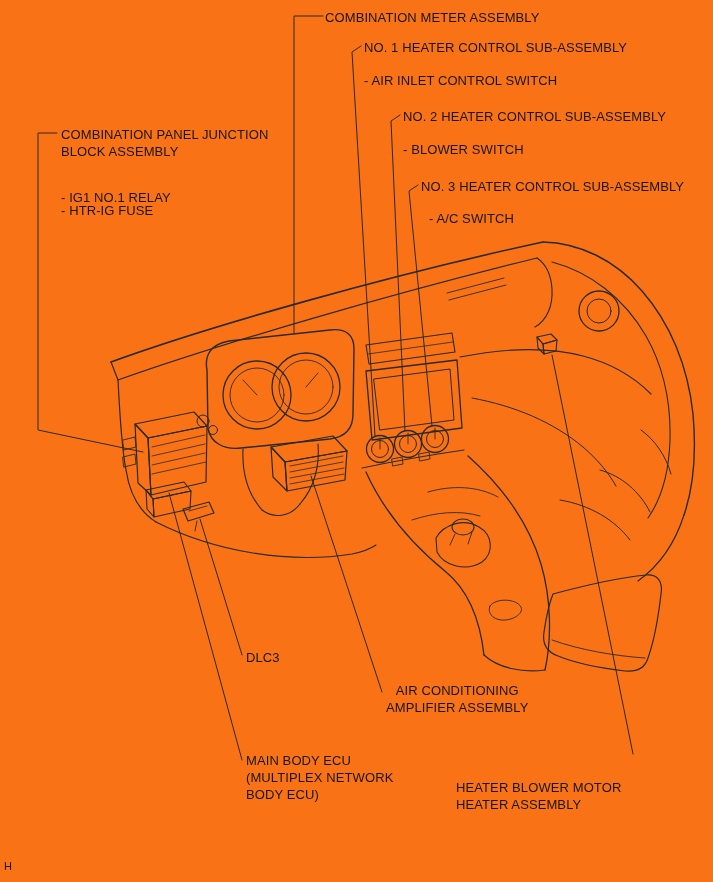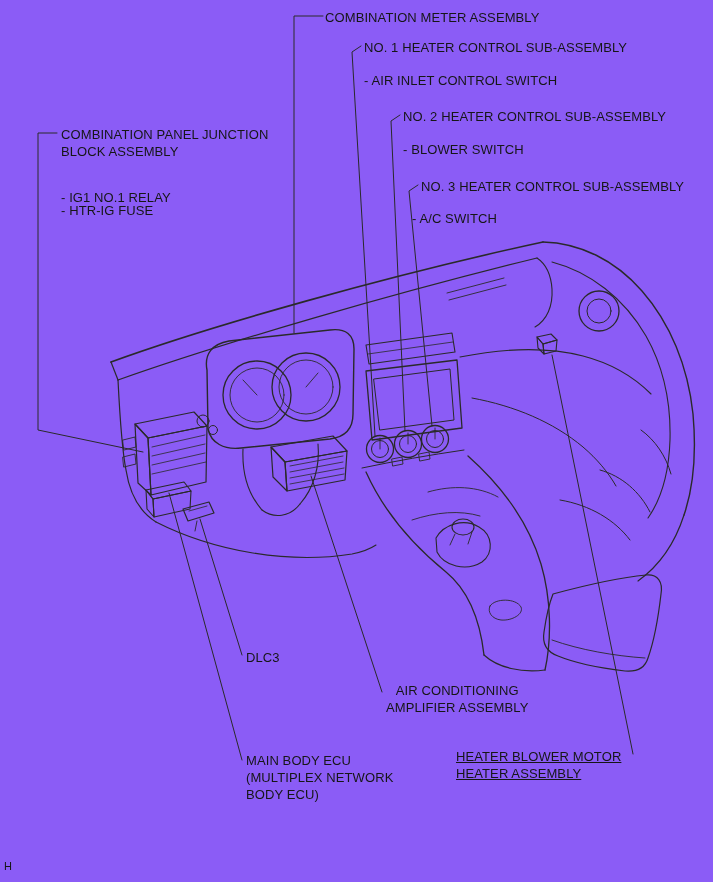--- a/index.html
+++ b/index.html
@@ -1,18 +1,18 @@
 <!DOCTYPE html>
 <html><head>
 <meta charset="utf-8">
 <style>
   * { margin:0; padding:0; box-sizing:border-box; }
   html,body { background:#ffffff; }
   body { font-family:"Liberation Sans", sans-serif; }
-  .stage { position:relative; width:713px; height:882px; background:#8b5cf6; overflow:hidden; }
+  .stage { position:relative; width:713px; height:882px; background:#f97316; overflow:hidden; }
   .art { position:absolute; left:0; top:0; width:713px; height:882px; }
   .callout { position:absolute; font-size:13px; color:#161616; line-height:17px; white-space:nowrap; letter-spacing:0.1px; }
   .corner { position:absolute; left:4px; top:860px; font-size:11px; color:#161616; }
 </style>
 </head>
 <body>
 
 <div class="stage">
 
   <svg class="art" viewBox="0 0 713 882" fill="none" stroke="#2a2a2a" stroke-linecap="round" stroke-linejoin="round">
@@ -145,21 +145,21 @@
 
   <div class="callout" style="left:325px; top:9px;">COMBINATION METER ASSEMBLY</div>
 
   <div class="callout" style="left:364px; top:39px;">NO. 1 HEATER CONTROL SUB-ASSEMBLY</div>
   <div class="callout" style="left:364px; top:72px;">- AIR INLET CONTROL SWITCH</div>
 
   <div class="callout" style="left:403px; top:108px;">NO. 2 HEATER CONTROL SUB-ASSEMBLY</div>
   <div class="callout" style="left:403px; top:141px;">- BLOWER SWITCH</div>
 
   <div class="callout" style="left:421px; top:178px;">NO. 3 HEATER CONTROL SUB-ASSEMBLY</div>
-  <div class="callout" style="left:412px; top:210px;">- A/C SWITCH</div>
+  <div class="callout" style="left:429px; top:210px;">- A/C SWITCH</div>
 
   <div class="callout" style="left:61px; top:126px;">
     <div>COMBINATION PANEL JUNCTION</div>
     <div>BLOCK ASSEMBLY</div>
   </div>
   <div class="callout" style="left:61px; top:189px;">- IG1 NO.1 RELAY</div>
   <div class="callout" style="left:61px; top:202px;">- HTR-IG FUSE</div>
 
   <div class="callout" style="left:246px; top:649px;">DLC3</div>
 
@@ -167,19 +167,19 @@
     <div>AIR CONDITIONING</div>
     <div>AMPLIFIER ASSEMBLY</div>
   </div>
 
   <div class="callout" style="left:246px; top:752px;">
     <div>MAIN BODY ECU</div>
     <div>(MULTIPLEX NETWORK</div>
     <div>BODY ECU)</div>
   </div>
 
-  <div class="callout" style="left:456px; top:748px;text-decoration:underline;">
+  <div class="callout" style="left:456px; top:779px;">
     <div>HEATER BLOWER MOTOR</div>
     <div>HEATER ASSEMBLY</div>
   </div>
 
   <div class="corner">H</div>
 </div>
 
 </body></html>

